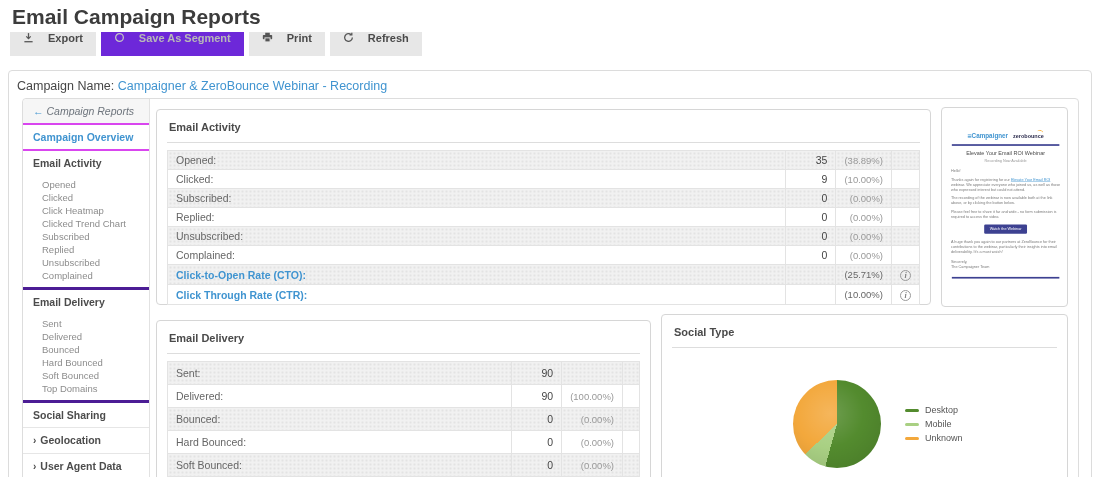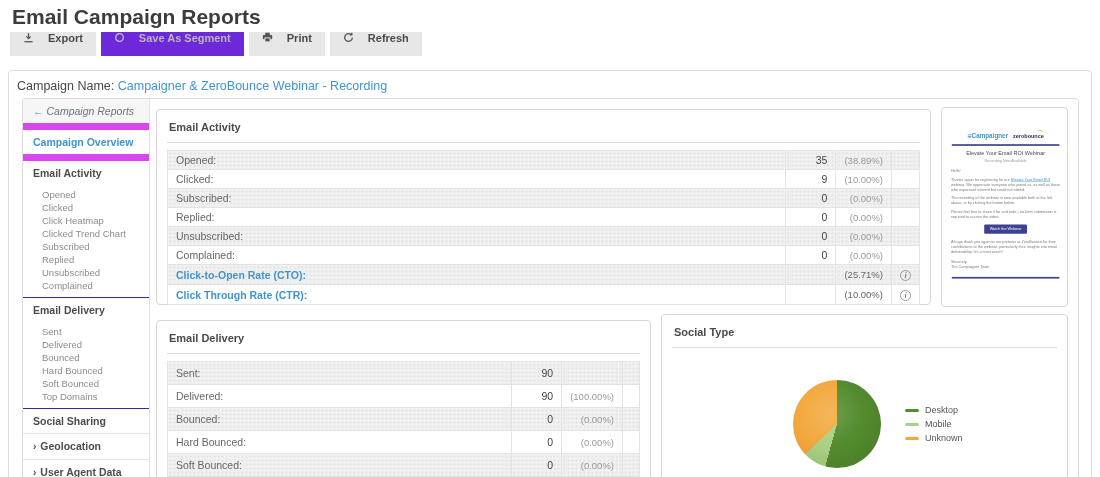--- a/index.html
+++ b/index.html
@@ -22,26 +22,26 @@
 
   
   .card { position:absolute; left:8px; top:70px; width:1084px; height:440px; border:1px solid #dcdcdc; border-radius:4px; background:#fff; }
   .campaign-line { position:absolute; left:8px; top:8px; font-size:12.5px; color:#474747; }
   .campaign-line .cname { color:#4094d0; text-decoration:none; cursor:pointer; }
 
   .content-box { position:absolute; left:13px; top:27px; width:1057px; height:470px; border:1px solid #ddd; border-radius:4px; background:#fff; }
 
   
   .sidebar { position:absolute; left:0; top:0; width:127px; border-right:1px solid #e2e2e2; font-size:10.5px; }
-  .side-row { padding:6px 10px; line-height:12px; border-bottom:7px solid #d946ef; cursor:pointer; }
+  .side-row { padding:6px 10px; line-height:12px; border-bottom:2px solid #d946ef; cursor:pointer; }
   .side-back { font-style:italic; color:#6d747c; background:#f6f6f6; border-top-left-radius:4px; }
   .side-back .arrow { color:#4094d0; font-style:normal; margin-right:3px; }
   .side-overview { color:#4094d0; font-weight:700; }
   .side-header { font-weight:700; color:#4c4c4c; border-bottom:none; }
-  .side-items { padding:3px 0 5px; border-bottom:1px solid #4c1d95; }
+  .side-items { padding:3px 0 5px; border-bottom:3px solid #4c1d95; }
   .side-item { height:13px; line-height:13px; padding:0 10px 0 19px; font-size:9.5px; color:#8c8c8c; cursor:pointer; }
   .side-collapsed { font-weight:700; color:#4c4c4c; border-bottom:1px solid #e6e6e6; }
   .side-collapsed .chev { font-weight:700; color:#4c4c4c; margin-right:4px; font-size:10px; }
 
   
   .panel { position:absolute; border:1px solid #d6d6d6; border-radius:4px; background:#fff; }
   .panel-hd { margin:0 10px; padding:11px 2px 9px; font-size:11px; font-weight:700; color:#4a4a4a; border-bottom:1px solid #ddd; }
 
   .panel-activity { left:133px; top:10px; width:775px; height:196px; }
   .panel-preview  { left:918px; top:8px;  width:127px; height:200px; }

